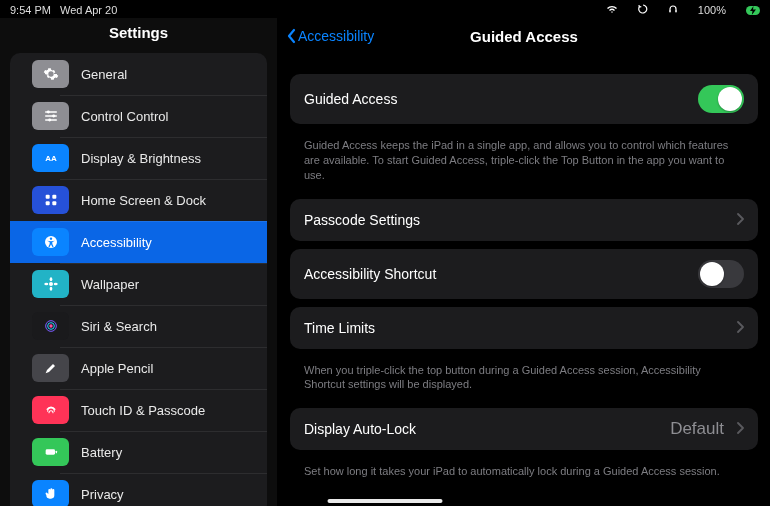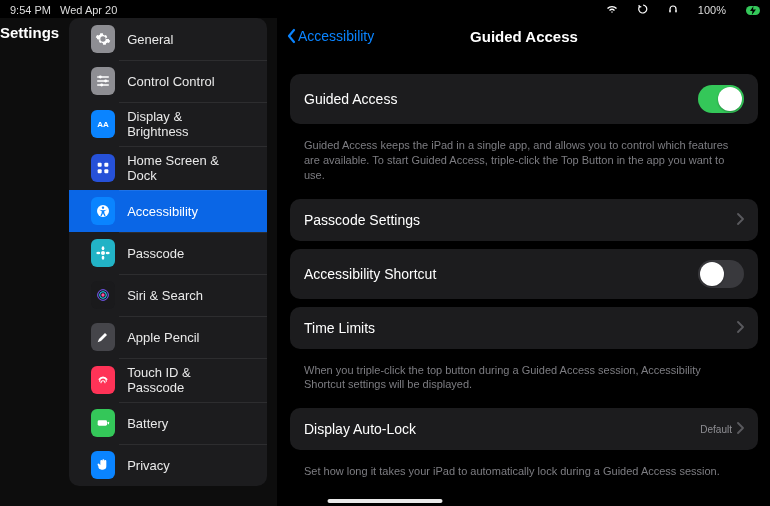--- a/index.html
+++ b/index.html
@@ -5,42 +5,42 @@
   * { margin: 0; padding: 0; box-sizing: border-box; }
   html, body { width: 770px; height: 506px; overflow: hidden; font-family: -apple-system, "Helvetica Neue", Arial, sans-serif; background: #000; color: #fff; }
   .screen { width: 100%; height: 100%; background: #000; display: flex; flex-direction: column; position: relative; }
   
   .status-bar { display: flex; justify-content: space-between; align-items: center; padding: 2px 10px 0 10px; font-size: 11px; color: #ddd; height: 18px; }
   .status-left span { margin-right: 6px; }
   .status-right { display: flex; align-items: center; gap: 20px; font-size: 11px; }
   .status-right .batt-pill { background: #34c759; border-radius: 8px; padding: 0 4px; color: #000; font-size: 10px; display:inline-flex; align-items:center; gap:1px; font-weight:600;}
   
   .split { display: flex; flex: 1; min-height: 0; }
-  .sidebar { width: 278px; background: #0d0d0d; display: flex; border-right: 1px solid #000; }
+  .sidebar { width: 278px; background: #0d0d0d; display: flex; flex-direction: column; border-right: 1px solid #000; }
   .sidebar-title { text-align: center; font-size: 15px; font-weight: 600; color: #fff; padding: 6px 0 12px; }
   .sidebar-scroll { flex: 1; overflow-y: auto; padding: 0 10px; }
   .group { background: #1c1c1e; border-radius: 10px; margin-bottom: 16px; overflow: hidden; }
   .row { display: flex; align-items: center; padding: 7px 22px; gap: 12px; font-size: 13px; color: #e9e9e9; position: relative; min-height: 40px; }
   .row + .row::before { content: ""; position: absolute; top: 0; left: 50px; right: 0; height: 1px; background: rgba(255,255,255,0.08); }
   .row.selected { background: #0a66e6; }
   .row.selected .label { color: #fff; font-weight: 500; }
-  .icon { width: 24px; height: 28px; border-radius: 6px; display: inline-flex; align-items: center; justify-content: center; flex-shrink: 0; }
+  .icon { width: 37px; height: 28px; border-radius: 6px; display: inline-flex; align-items: center; justify-content: center; flex-shrink: 0; }
   .icon svg { width: 16px; height: 16px; }
   .label { flex: 1; }
 
   
   .detail { flex: 1; display: flex; flex-direction: column; background: #000; }
   .detail-header { display: flex; align-items: center; justify-content: center; position: relative; height: 36px; }
   .back-btn { position: absolute; left: 8px; top: 0; height: 100%; display: flex; align-items: center; color: #0a84ff; font-size: 14px; gap: 2px; }
   .detail-title { font-size: 15px; font-weight: 600; color: #fff; }
   .detail-scroll { flex: 1; overflow-y: auto; padding: 20px 12px 20px 12px; }
   .dgroup { background: #1c1c1e; border-radius: 10px; overflow: hidden; margin-bottom: 8px; }
   .drow { display: flex; align-items: center; padding: 11px 14px; font-size: 14px; color: #fff; position: relative; min-height: 42px; }
   .drow .dlabel { flex: 1; }
-  .drow .dval { color: #8e8e93; font-size: 10px; margin-right: 4px; padding-left: 14px; }
+  .drow .dval { color: #8e8e93; font-size: 17px; margin-right: 12px; padding-left: 14px; }
   .chev { color: #5a5a5e; font-size: 14px; }
   .footer { font-size: 11px; color: #7d7d82; padding: 6px 14px 16px; line-height: 1.35; }
   
   .toggle { width: 46px; height: 28px; border-radius: 14px; position: relative; }
   .toggle .knob { width: 24px; height: 24px; background: #fff; border-radius: 50%; position: absolute; top: 2px; box-shadow: 0 1px 2px rgba(0,0,0,.3); }
   .toggle.on { background: #34c759; }
   .toggle.on .knob { right: 2px; }
   .toggle.off { background: #39393d; }
   .toggle.off .knob { left: 2px; }
   .home-indicator { position: absolute; bottom: 3px; left: 50%; transform: translateX(-50%); width: 115px; height: 4px; border-radius: 2px; background: #e9e9e9; }
@@ -145,21 +145,21 @@
                 <svg viewBox="0 0 24 24">
                   <circle cx="12" cy="12" r="3" fill="#fff"></circle>
                   <g fill="#fff">
                     <ellipse cx="12" cy="5" rx="2" ry="3"></ellipse>
                     <ellipse cx="12" cy="19" rx="2" ry="3"></ellipse>
                     <ellipse cx="5" cy="12" rx="3" ry="2"></ellipse>
                     <ellipse cx="19" cy="12" rx="3" ry="2"></ellipse>
                   </g>
                 </svg>
               </span>
-              <span class="label">Passcode</span>
+              <span class="label">Wallpaper</span>
             </div>
             <div class="row">
               <span class="icon" style="background: rgb(26, 26, 28);">
                 <svg viewBox="0 0 24 24">
                   <circle cx="12" cy="12" r="8" fill="none" stroke="#7a5cff" stroke-width="1.5"></circle>
                   <circle cx="12" cy="12" r="5" fill="none" stroke="#21d1ff" stroke-width="1.5"></circle>
                   <circle cx="12" cy="12" r="2.5" fill="#ff4fa3"></circle>
                 </svg>
               </span>
               <span class="label">Siri &amp; Search</span>

